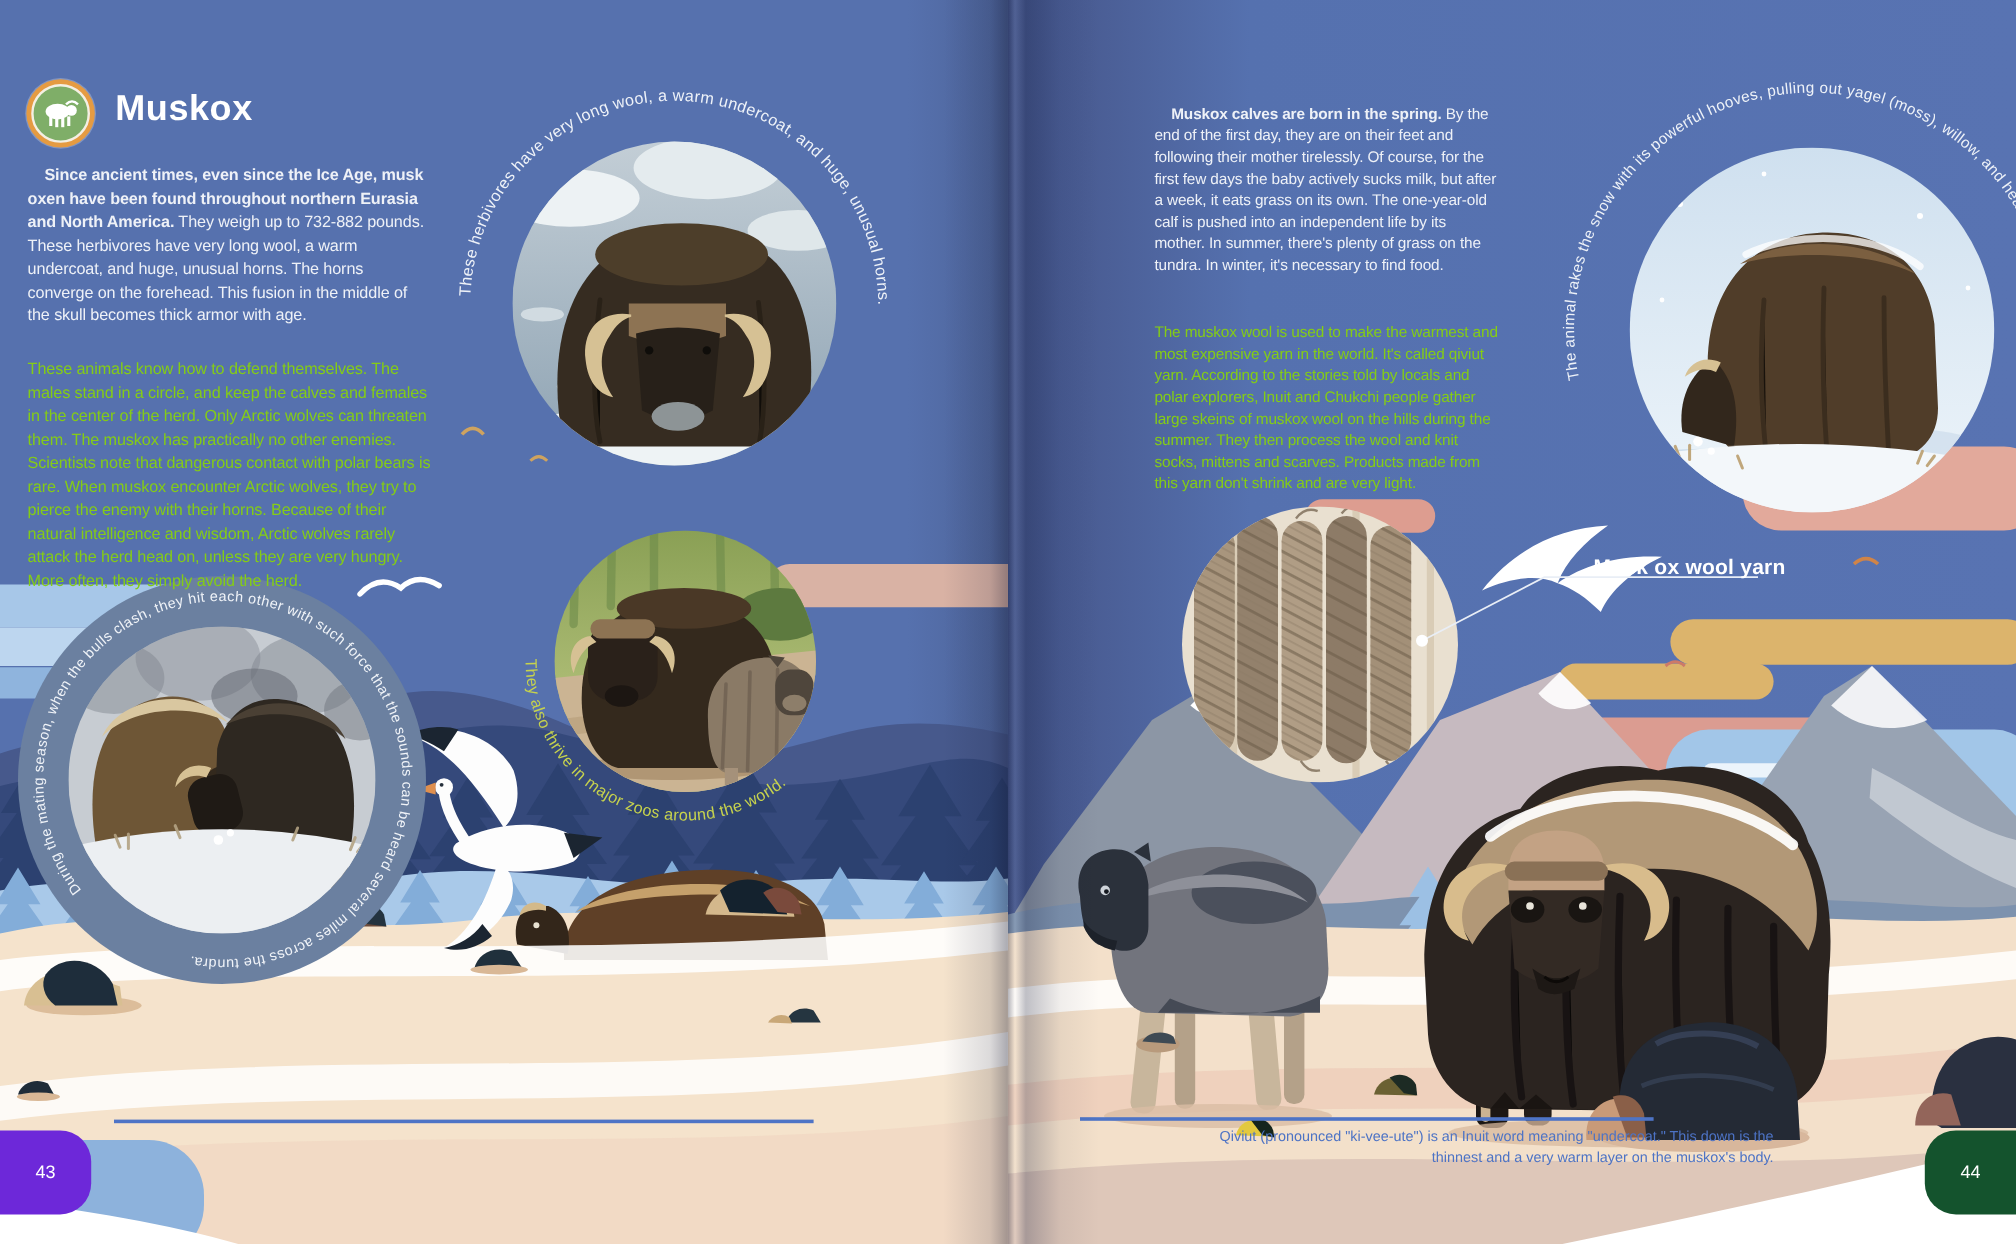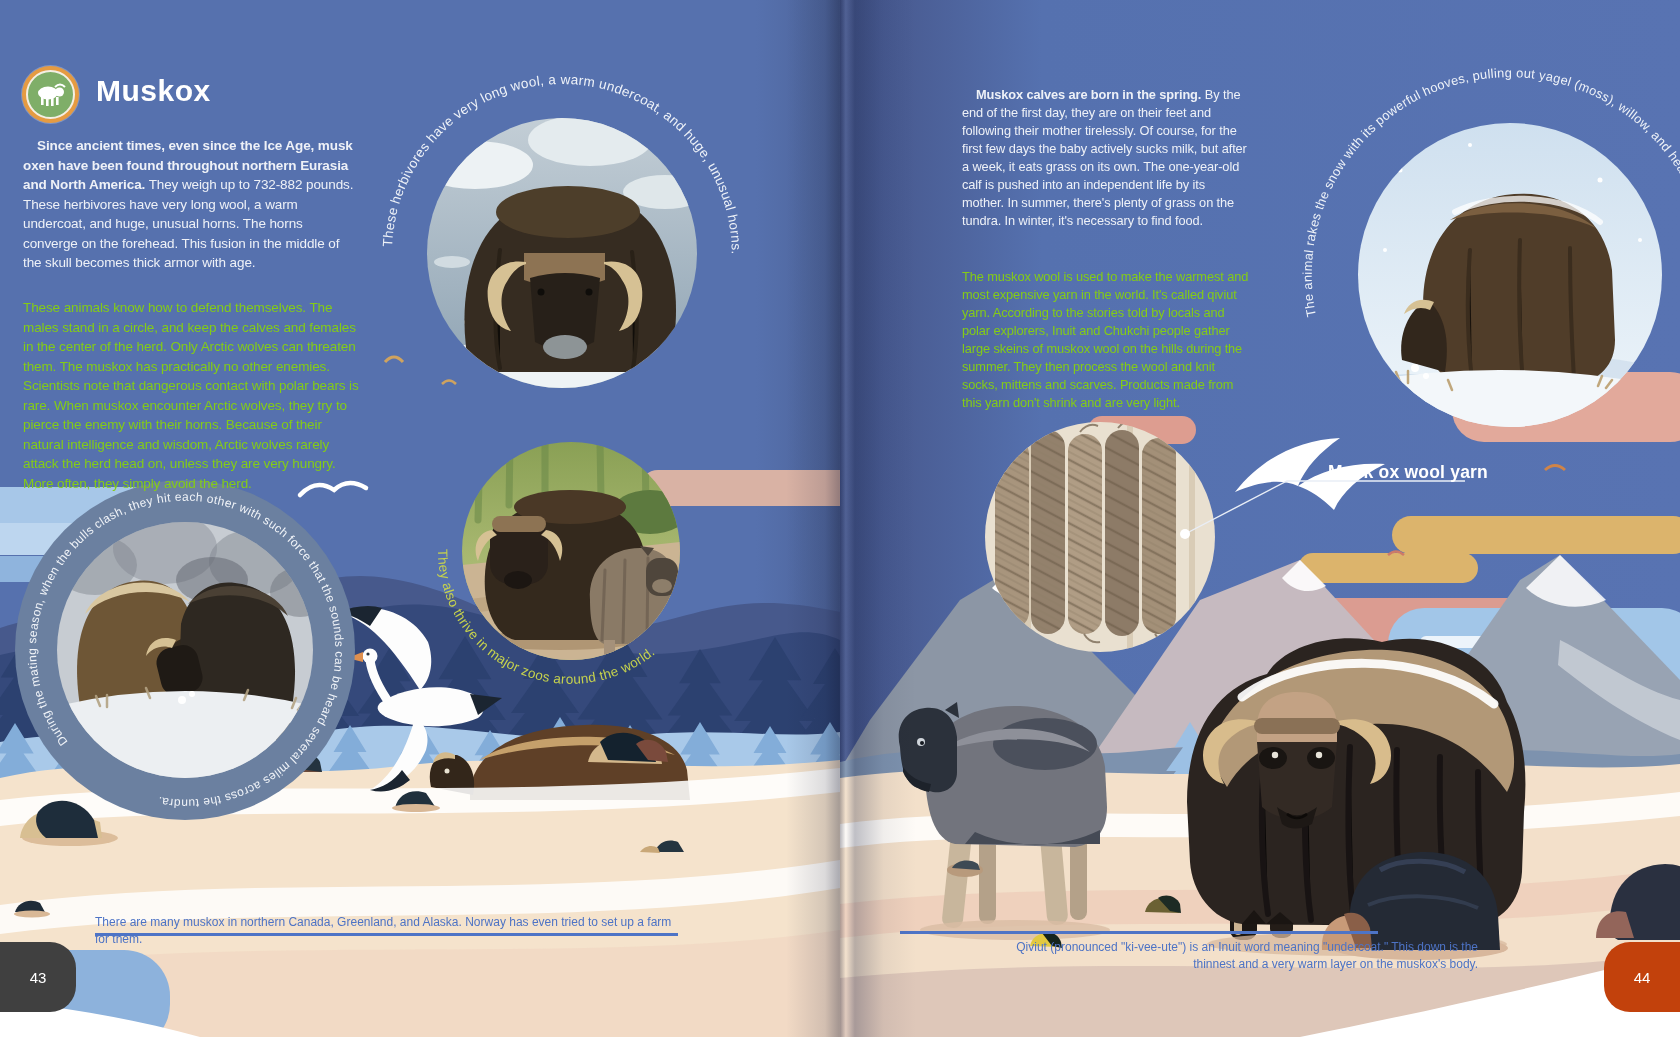--- a/index.html
+++ b/index.html
@@ -20,22 +20,22 @@
   .para{font-size:13.5px;line-height:19.5px;color:#eef1f7;letter-spacing:-.1px;}
   .para .lead{font-weight:bold;padding-left:14px;}
   .para.yellow{color:#84cc16;}
   .para.rcol{font-size:12.8px;line-height:18px;}
   .fn{font-size:12px;line-height:16.5px;color:#4d73c5;}
   .fn.right{text-align:right;}
   .rule{height:3px;background:#4e74c6;}
   .yarn-label{left:1328px;top:444px;font-size:17.5px;font-weight:bold;color:#ffffff;letter-spacing:.2px;margin-top:18px;}
   .tab{top:942px;width:76px;height:70px;display:flex;align-items:center;justify-content:center;
        color:#ffffff;font-size:15px;}
-  .tab-left{left:0;background:#404040;border-radius:0 26px 26px 0;}
-  .tab-right{left:1604px;background:#c2410c;border-radius:26px 0 0 26px;}
+  .tab-left{left:0;background:#6d28d9;border-radius:0 26px 26px 0;}
+  .tab-right{left:1604px;background:#14532d;border-radius:26px 0 0 26px;}
   .ct{font-family:"Liberation Sans",sans-serif;}
 </style>
 </head>
 <body>
 
 <div class="spread">
 
   <div class="page page-left"></div>
   <div class="page page-right"></div>
 
@@ -498,21 +498,20 @@
   </div>
   <div class="abs para yellow" style="left:23px;top:298px;width:341px;">These animals know how to defend themselves. The males stand in a circle, and keep the calves and females in the center of the herd. Only Arctic wolves can threaten them. The muskox has practically no other enemies. Scientists note that dangerous contact with polar bears is rare. When muskox encounter Arctic wolves, they try to pierce the enemy with their horns. Because of their natural intelligence and wisdom, Arctic wolves rarely attack the herd head on, unless they are very hungry. More often, they simply avoid the herd.</div>
 
   <div class="abs para rcol" style="left:962px;top:86px;width:286px;">
     <span class="lead">Muskox calves are born in the spring.</span><span> By the end of the first day, they are on their feet and following their mother tirelessly. Of course, for the first few days the baby actively sucks milk, but after a week, it eats grass on its own. The one-year-old calf is pushed into an independent life by its mother. In summer, there's plenty of grass on the tundra. In winter, it's necessary to find food.</span>
   </div>
   <div class="abs para rcol yellow" style="left:962px;top:268px;width:288px;">The muskox wool is used to make the warmest and most expensive yarn in the world. It's called qiviut yarn. According to the stories told by locals and polar explorers, Inuit and Chukchi people gather large skeins of muskox wool on the hills during the summer. They then process the wool and knit socks, mittens and scarves. Products made from this yarn don't shrink and are very light.</div>
 
   <div class="abs yarn-label">Musk ox wool yarn</div>
 
-  <div class="abs fn" style="left:95px;top:914px;width:592px;">There are many muskox in northern Canada, Greenland, and Alaska. Norway has even tried to set up a farm for them.</div>
   <div class="abs rule" style="left:95px;top:933px;width:583px;"></div>
 
   <div class="abs rule" style="left:900px;top:931px;width:478px;"></div>
   <div class="abs fn right" style="left:998px;top:939px;width:480px;">Qiviut (pronounced "ki-vee-ute") is an Inuit word meaning "undercoat." This down is the thinnest and a very warm layer on the muskox's body.</div>
 
   <div class="abs tab tab-left">43</div>
   <div class="abs tab tab-right">44</div>
 
   <div class="spine"></div>
 </div>

